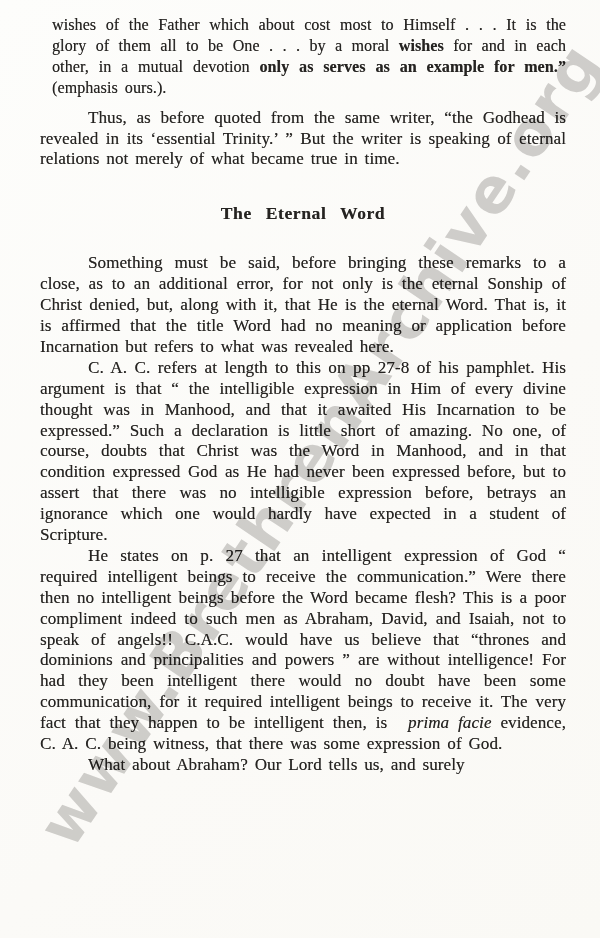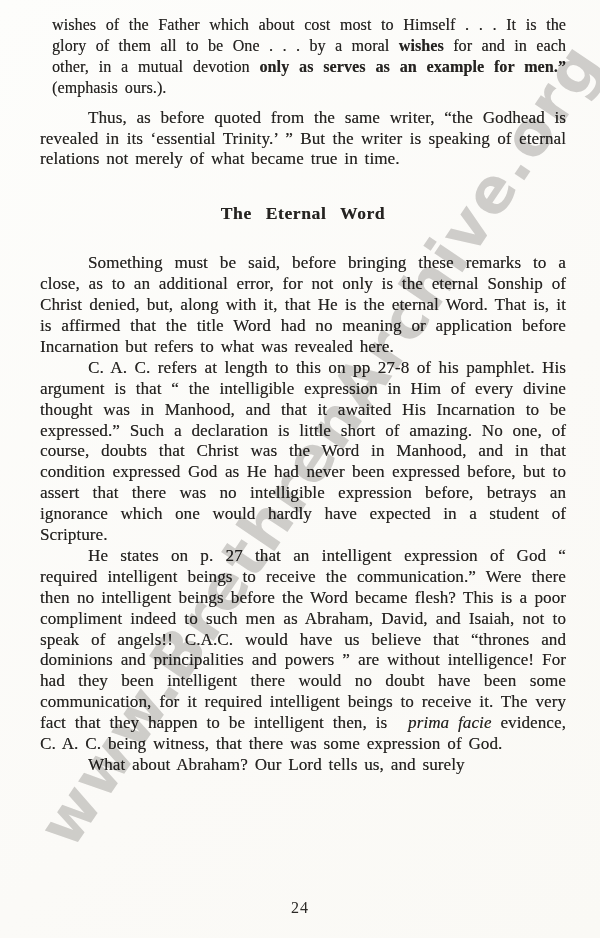--- a/index.html
+++ b/index.html
@@ -91,14 +91,13 @@
   <div class="text-block">
       <p class="para quote"><span>wishes of the Father which about cost most to Himself . . . It is the glory of them all to be One . . . by a moral </span><span class="bold">wishes</span><span> for and in each other, in a mutual devotion </span><span class="bold">only as serves as an example for men.”</span><span> (emphasis ours.).</span></p>
       <p class="para indent after-quote"><span>Thus, as before quoted from the same writer, “the Godhead is revealed in its ‘essential Trinity.’ ”  But the writer is speaking of eternal relations not merely of what became true in time.</span></p>
       <h2 class="heading">The Eternal Word</h2>
       <p class="para indent"><span>Something must be said, before bringing these remarks to a close, as to an additional error, for not only is the eternal Sonship of Christ denied, but, along with it, that He is the eternal Word.  That is, it is affirmed that the title Word had no meaning or application before Incarnation but refers to what was revealed here.</span></p>
       <p class="para indent"><span>C. A. C. refers at length to this on pp 27-8 of his pamphlet.  His argument is that “ the intelligible expression in Him of every divine thought was in Manhood, and that it awaited His Incarnation to be expressed.”  Such a declaration is little short of amazing.  No one, of course, doubts that Christ was the Word in Manhood, and in that condition expressed God as He had never been expressed before, but to assert that there was no intelligible expression before, betrays an ignorance which one would hardly have expected in a student of Scripture.</span></p>
       <p class="para indent"><span>He states on p. 27 that an intelligent expression of God “ required intelligent beings to receive the communication.”  Were there then no intelligent beings before the Word became flesh?  This is a poor compliment indeed to such men as Abraham, David, and Isaiah, not to speak of angels!!  C.A.C. would have us believe that “thrones and dominions and principalities and powers ” are without intelligence!  For had they been intelligent there would no doubt have been some communication, for it required intelligent beings to receive it.  The very fact that they happen to be intelligent then, is </span><span class="italic">prima facie</span><span> evidence, C. A. C. being witness, that there was some expression of God.</span></p>
       <p class="para indent"><span>What about Abraham? Our Lord tells us, and surely</span></p>
     </div>
 
-  <div class="page-number">24</div>
 </div>
 
 </body></html>

